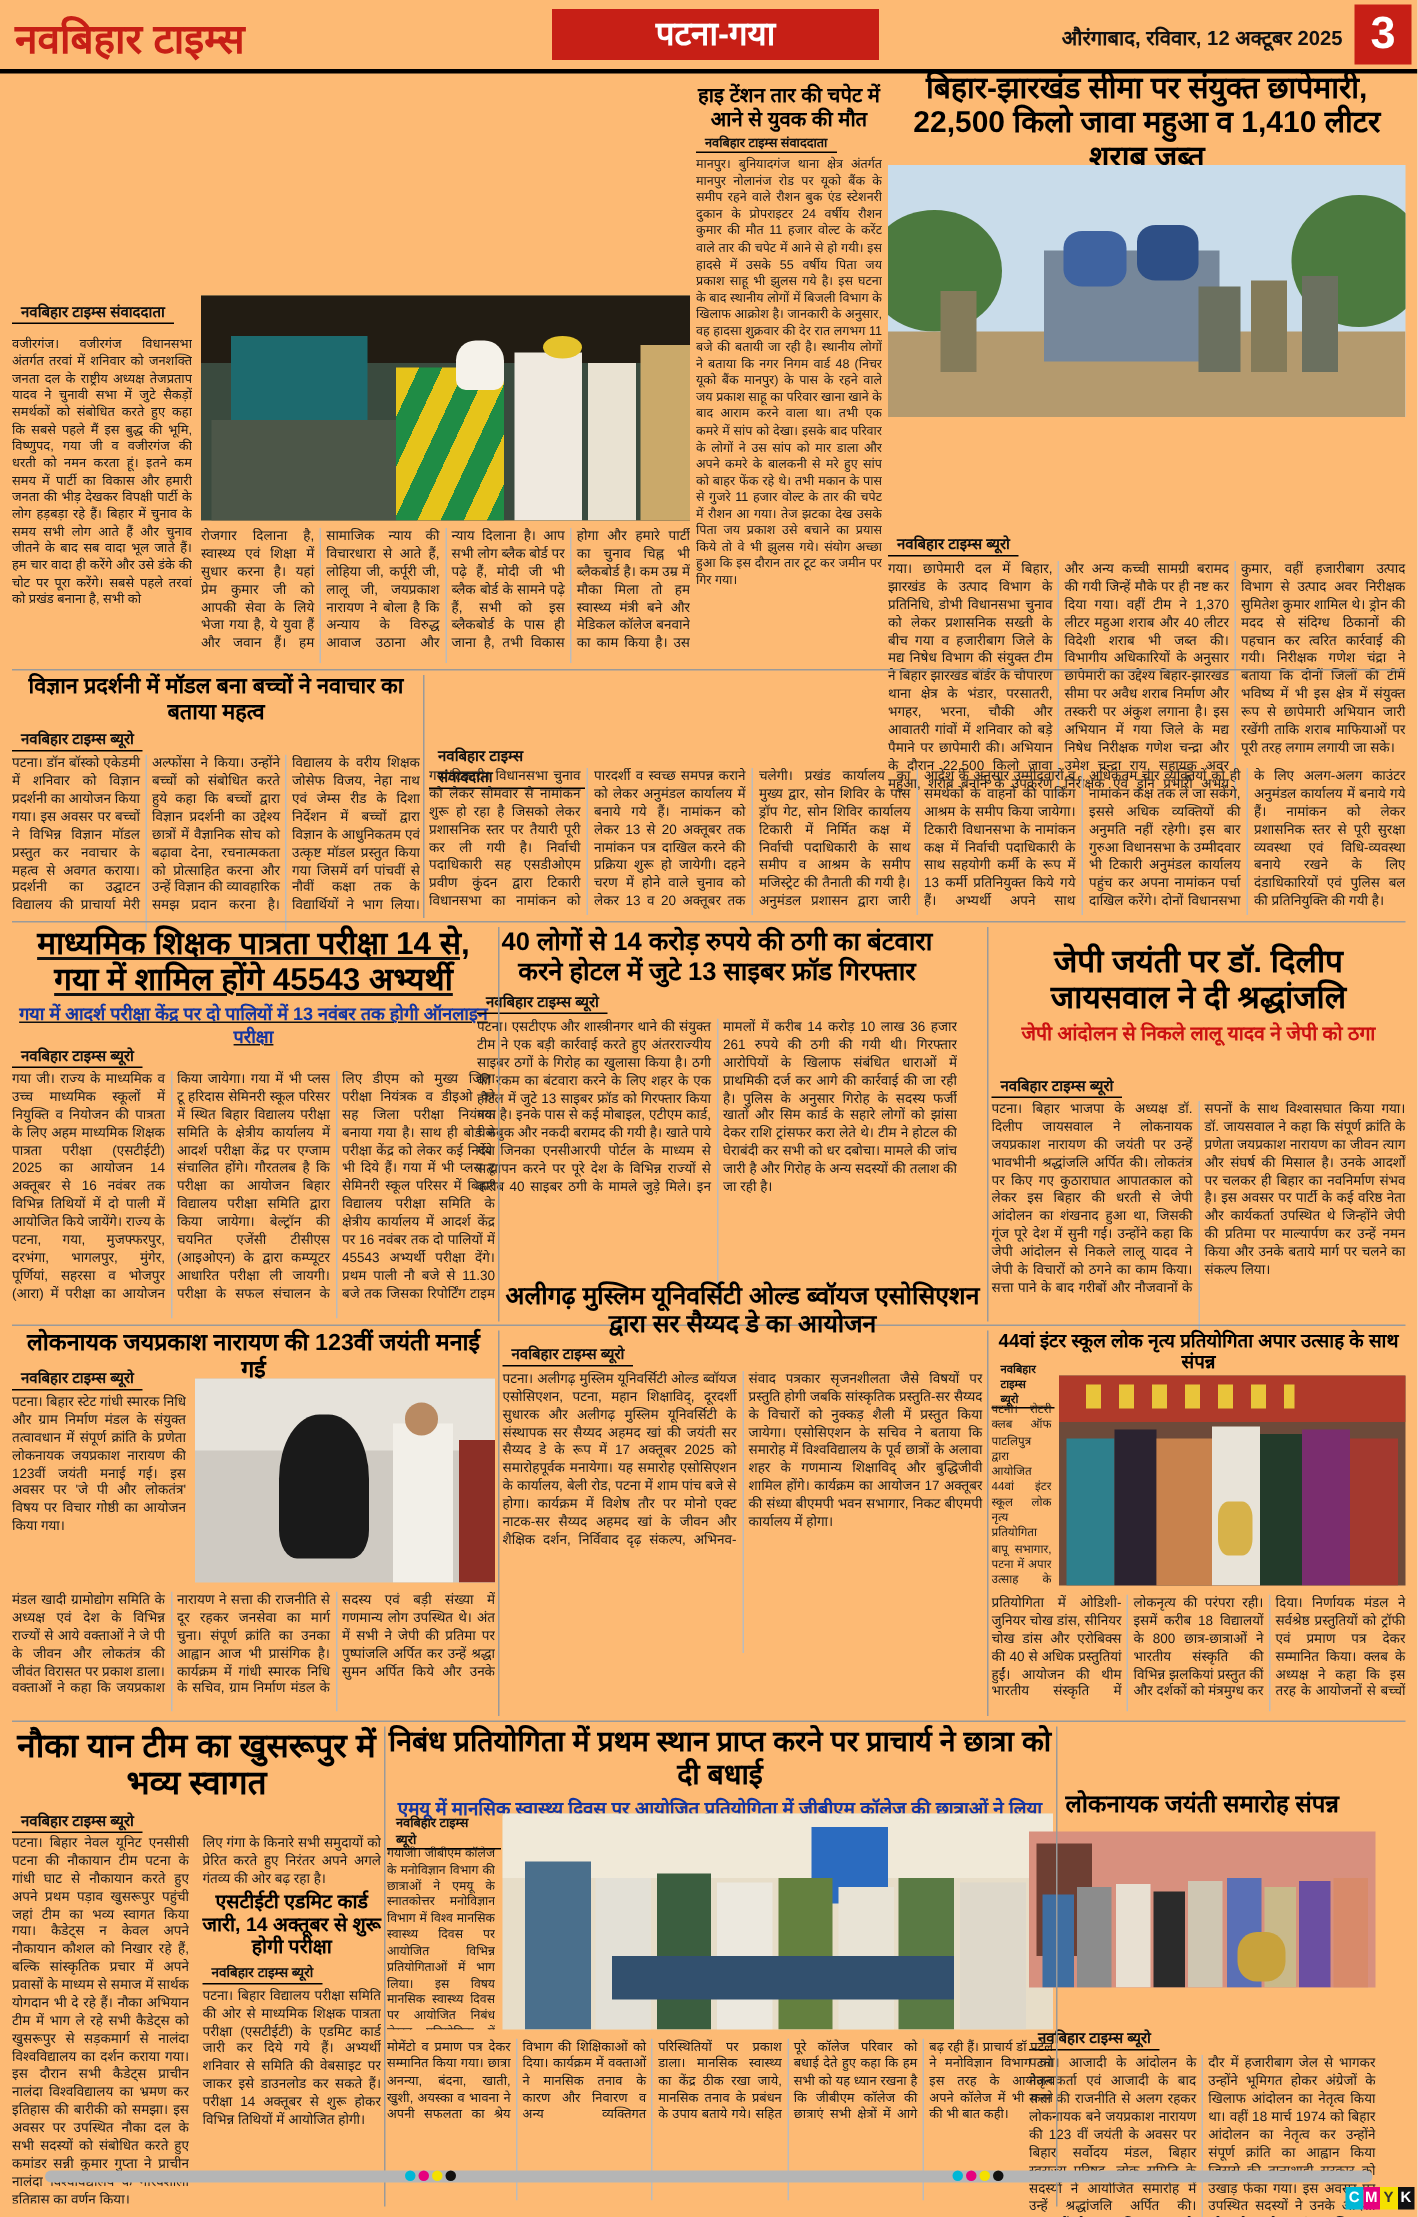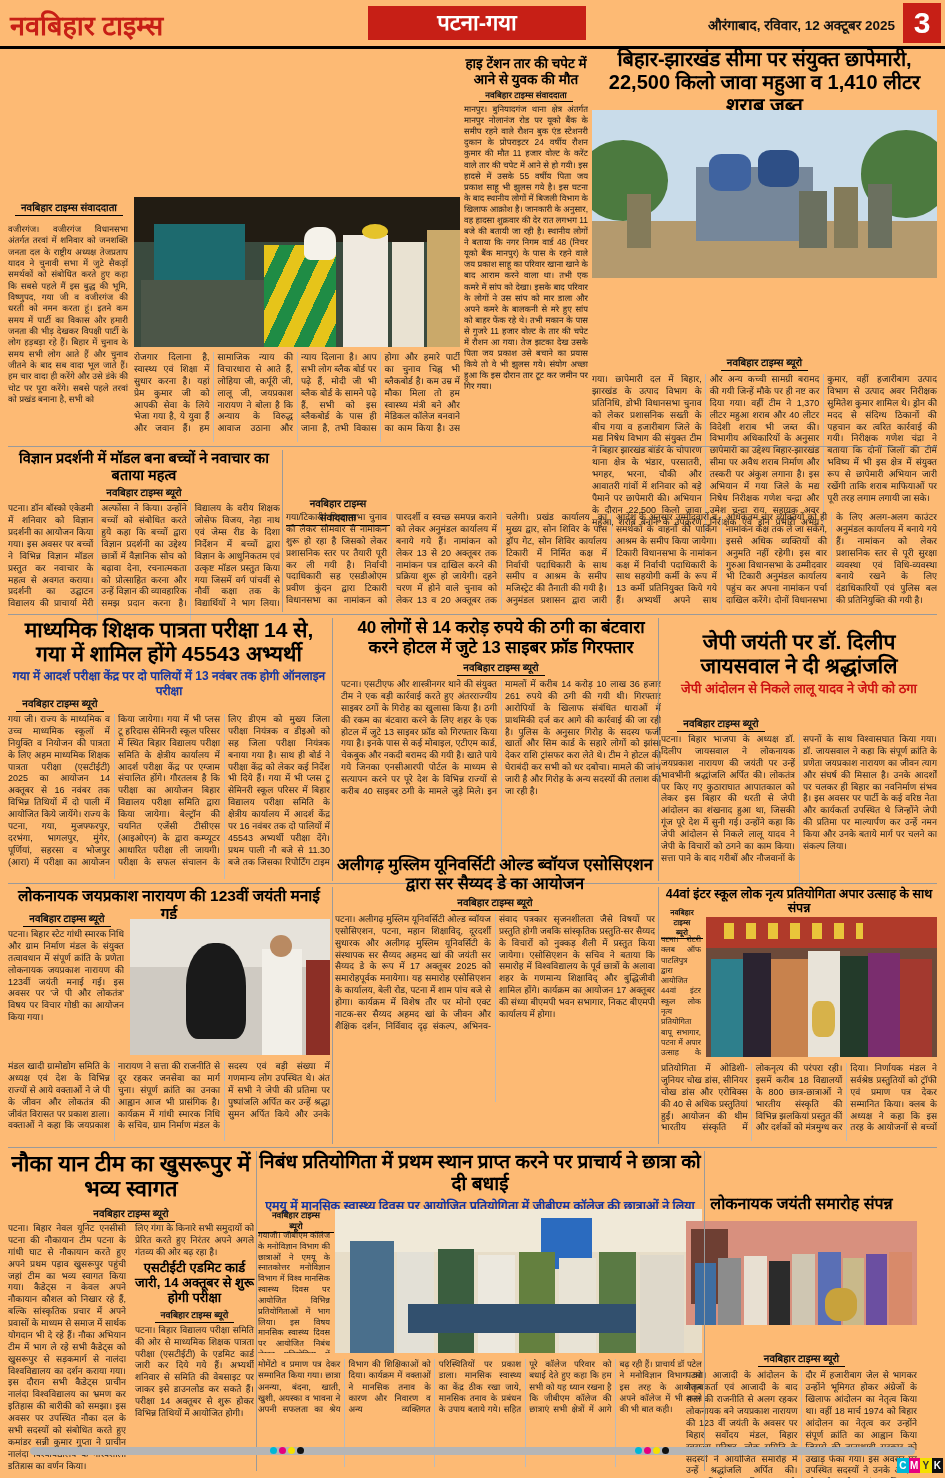--- a/index.html
+++ b/index.html
@@ -1,20 +1,20 @@
 <!DOCTYPE html>
 <html lang="hi"><head>
 <meta charset="utf-8">
 <style>
   html,body{margin:0;padding:0;background:#e8e8e8;}
   #page{position:relative;width:945px;height:1478px;background:#fdba74;margin:0 auto;
         font-family:"Liberation Sans",sans-serif;color:#111;overflow:hidden;}
   .abs{position:absolute;}
   .hl{font-weight:bold;color:#000;text-align:center;line-height:1.15;}
-  .byline{font-weight:bold;font-size:10px;text-align:center;}
+  .byline{font-weight:bold;font-size:10px;text-align:left;}
   .byline span{display:inline-block;border-bottom:1.5px solid #000;padding:0 6px 1px;}
   .body{font-size:9px;line-height:1.32;text-align:justify;overflow:hidden;color:#1a1a1a;}
   .cols2{column-count:2;column-gap:8px;column-rule:1px solid #bbb;}
   .cols3{column-count:3;column-gap:8px;column-rule:1px solid #bbb;}
   .cols4{column-count:4;column-gap:8px;column-rule:1px solid #bbb;}
   .cols5{column-count:5;column-gap:8px;column-rule:1px solid #bbb;}
   .cols6{column-count:6;column-gap:9px;column-rule:1px solid #bbb;}
   .subhead{font-weight:bold;text-align:center;line-height:1.2;}
   .vrule{position:absolute;width:1px;background:#9a9a9a;}
   .hrule{position:absolute;height:1px;background:#9a9a9a;}
@@ -86,28 +86,28 @@
   </section>
 
   <section class="abs" style="left:286px;top:450px;width:651px;height:162px;">
     <div class="byline" style="position:absolute;left:0;top:46px;width:104px;"><span>नवबिहार टाइम्स संवाददाता</span></div>
     <div class="body cols6" style="position:absolute;left:0;top:62px;width:651px;height:98px;">गया/टिकारी। विधानसभा चुनाव को लेकर सोमवार से नामांकन शुरू हो रहा है जिसको लेकर प्रशासनिक स्तर पर तैयारी पूरी कर ली गयी है। निर्वाची पदाधिकारी सह एसडीओएम प्रवीण कुंदन द्वारा टिकारी विधानसभा का नामांकन को पारदर्शी व स्वच्छ समपन्न कराने को लेकर अनुमंडल कार्यालय में बनाये गये हैं। नामांकन को लेकर 13 से 20 अक्तूबर तक नामांकन पत्र दाखिल करने की प्रक्रिया शुरू हो जायेगी। दहने चरण में होने वाले चुनाव को लेकर 13 व 20 अक्तूबर तक चलेगी। प्रखंड कार्यालय का मुख्य द्वार, सोन शिविर के पास ड्रॉप गेट, सोन शिविर कार्यालय टिकारी में निर्मित कक्ष में निर्वाची पदाधिकारी के साथ समीप व आश्रम के समीप मजिस्ट्रेट की तैनाती की गयी है। अनुमंडल प्रशासन द्वारा जारी आदेश के अनुसार उम्मीदवारों व समर्थकों के वाहनों की पार्किंग आश्रम के समीप किया जायेगा। टिकारी विधानसभा के नामांकन कक्ष में निर्वाची पदाधिकारी के साथ सहयोगी कर्मी के रूप में 13 कर्मी प्रतिनियुक्त किये गये हैं। अभ्यर्थी अपने साथ अधिकतम चार व्यक्तियों को ही नामांकन कक्ष तक ले जा सकेंगे, इससे अधिक व्यक्तियों की अनुमति नहीं रहेगी। इस बार गुरुआ विधानसभा के उम्मीदवार भी टिकारी अनुमंडल कार्यालय पहुंच कर अपना नामांकन पर्चा दाखिल करेंगे। दोनों विधानसभा के लिए अलग-अलग काउंटर अनुमंडल कार्यालय में बनाये गये हैं। नामांकन को लेकर प्रशासनिक स्तर से पूरी सुरक्षा व्यवस्था एवं विधि-व्यवस्था बनाये रखने के लिए दंडाधिकारियों एवं पुलिस बल की प्रतिनियुक्ति की गयी है।</div>
   </section>
   <div class="vrule" style="left:282px;top:450px;height:162px;"></div>
 
   <div class="hrule" style="left:8px;top:614px;width:929px;"></div>
 
-  <section class="abs" style="left:8px;top:618px;width:322px;height:263px;">
+  <section class="abs" style="left:8px;top:618px;width:322px;height:263px;text-decoration:underline;">
     <h2 class="hl" style="font-size:21px;margin:0;">माध्यमिक शिक्षक पात्रता परीक्षा 14 से, गया में शामिल होंगे 45543 अभ्यर्थी</h2>
     <div class="subhead" style="font-size:12px;color:#1535a0;margin-top:3px;">गया में आदर्श परीक्षा केंद्र पर दो पालियों में 13 नवंबर तक होगी ऑनलाइन परीक्षा</div>
     <div class="byline" style="position:absolute;left:0;top:78px;width:104px;"><span>नवबिहार टाइम्स ब्यूरो</span></div>
     <div class="body cols3" style="position:absolute;left:0;top:96px;width:322px;height:165px;">गया जी। राज्य के माध्यमिक व उच्च माध्यमिक स्कूलों में नियुक्ति व नियोजन की पात्रता के लिए अहम माध्यमिक शिक्षक पात्रता परीक्षा (एसटीईटी) 2025 का आयोजन 14 अक्तूबर से 16 नवंबर तक विभिन्न तिथियों में दो पाली में आयोजित किये जायेंगे। राज्य के पटना, गया, मुजफ्फरपुर, दरभंगा, भागलपुर, मुंगेर, पूर्णियां, सहरसा व भोजपुर (आरा) में परीक्षा का आयोजन किया जायेगा। गया में भी प्लस टू हरिदास सेमिनरी स्कूल परिसर में स्थित बिहार विद्यालय परीक्षा समिति के क्षेत्रीय कार्यालय में आदर्श परीक्षा केंद्र पर एग्जाम संचालित होंगे। गौरतलब है कि परीक्षा का आयोजन बिहार विद्यालय परीक्षा समिति द्वारा किया जायेगा। बेल्ट्रॉन की चयनित एजेंसी टीसीएस (आइओएन) के द्वारा कम्प्यूटर आधारित परीक्षा ली जायगी। परीक्षा के सफल संचालन के लिए डीएम को मुख्य जिला परीक्षा नियंत्रक व डीइओ को सह जिला परीक्षा नियंत्रक बनाया गया है। साथ ही बोर्ड ने परीक्षा केंद्र को लेकर कई निर्देश भी दिये हैं। गया में भी प्लस टू सेमिनरी स्कूल परिसर में बिहार विद्यालय परीक्षा समिति के क्षेत्रीय कार्यालय में आदर्श केंद्र पर 16 नवंबर तक दो पालियों में 45543 अभ्यर्थी परीक्षा देंगे। प्रथम पाली नौ बजे से 11.30 बजे तक जिसका रिपोर्टिंग टाइम 7:30 बजे है। वहीं द्वितीय पाली की परीक्षा दो बजे से साढ़े चार बजे तक होगी। दूसरी पाली के लिए रिपोर्टिंग टाइम 12:30 बजे निर्धारित है।</div>
   </section>
 
-  <section class="abs" style="left:341px;top:618px;width:320px;height:263px;">
+  <section class="abs" style="left:318px;top:618px;width:320px;height:263px;">
     <h2 class="hl" style="font-size:17px;margin:0;">40 लोगों से 14 करोड़ रुपये की ठगी का बंटवारा करने होटल में जुटे 13 साइबर फ्रॉड गिरफ्तार</h2>
     <div class="byline" style="margin-top:3px;"><span>नवबिहार टाइम्स ब्यूरो</span></div>
     <div class="body cols2" style="height:195px;margin-top:3px;">पटना। एसटीएफ और शास्त्रीनगर थाने की संयुक्त टीम ने एक बड़ी कार्रवाई करते हुए अंतरराज्यीय साइबर ठगों के गिरोह का खुलासा किया है। ठगी की रकम का बंटवारा करने के लिए शहर के एक होटल में जुटे 13 साइबर फ्रॉड को गिरफ्तार किया गया है। इनके पास से कई मोबाइल, एटीएम कार्ड, चेकबुक और नकदी बरामद की गयी है। खाते पाये गये जिनका एनसीआरपी पोर्टल के माध्यम से सत्यापन करने पर पूरे देश के विभिन्न राज्यों से करीब 40 साइबर ठगी के मामले जुड़े मिले। इन मामलों में करीब 14 करोड़ 10 लाख 36 हजार 261 रुपये की ठगी की गयी थी। गिरफ्तार आरोपियों के खिलाफ संबंधित धाराओं में प्राथमिकी दर्ज कर आगे की कार्रवाई की जा रही है। पुलिस के अनुसार गिरोह के सदस्य फर्जी खातों और सिम कार्ड के सहारे लोगों को झांसा देकर राशि ट्रांसफर करा लेते थे। टीम ने होटल की घेराबंदी कर सभी को धर दबोचा। मामले की जांच जारी है और गिरोह के अन्य सदस्यों की तलाश की जा रही है।</div>
   </section>
 
   <section class="abs" style="left:661px;top:618px;width:276px;height:263px;margin-top:12px;">
     <h2 class="hl" style="font-size:21px;margin:0;">जेपी जयंती पर डॉ. दिलीप जायसवाल ने दी श्रद्धांजलि</h2>
     <div class="subhead" style="font-size:13px;color:#cc1111;margin-top:3px;text-align:center;">जेपी आंदोलन से निकले लालू यादव ने जेपी को ठगा</div>
     <div class="byline" style="position:absolute;left:0;top:86px;width:120px;"><span>नवबिहार टाइम्स ब्यूरो</span></div>
     <div class="body cols2" style="position:absolute;left:0;top:104px;width:276px;height:157px;">पटना। बिहार भाजपा के अध्यक्ष डॉ. दिलीप जायसवाल ने लोकनायक जयप्रकाश नारायण की जयंती पर उन्हें भावभीनी श्रद्धांजलि अर्पित की। लोकतंत्र पर किए गए कुठाराघात आपातकाल को लेकर इस बिहार की धरती से जेपी आंदोलन का शंखनाद हुआ था, जिसकी गूंज पूरे देश में सुनी गई। उन्होंने कहा कि जेपी आंदोलन से निकले लालू यादव ने जेपी के विचारों को ठगने का काम किया। सत्ता पाने के बाद गरीबों और नौजवानों के सपनों के साथ विश्वासघात किया गया। डॉ. जायसवाल ने कहा कि संपूर्ण क्रांति के प्रणेता जयप्रकाश नारायण का जीवन त्याग और संघर्ष की मिसाल है। उनके आदर्शों पर चलकर ही बिहार का नवनिर्माण संभव है। इस अवसर पर पार्टी के कई वरिष्ठ नेता और कार्यकर्ता उपस्थित थे जिन्होंने जेपी की प्रतिमा पर माल्यार्पण कर उन्हें नमन किया और उनके बताये मार्ग पर चलने का संकल्प लिया।</div>

